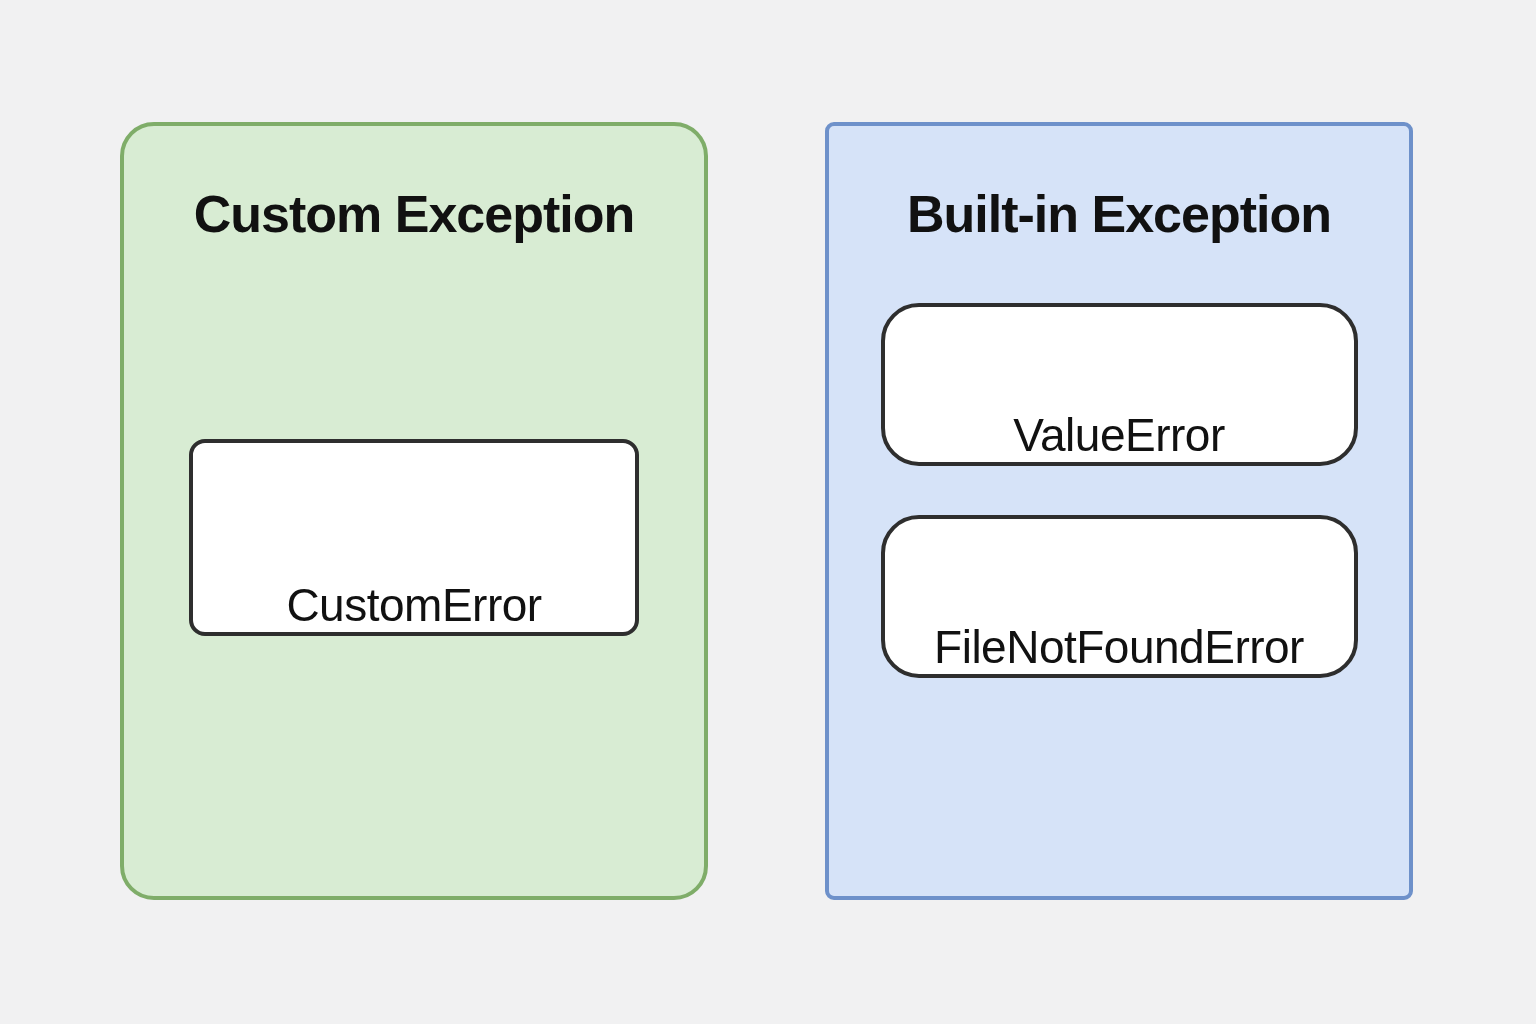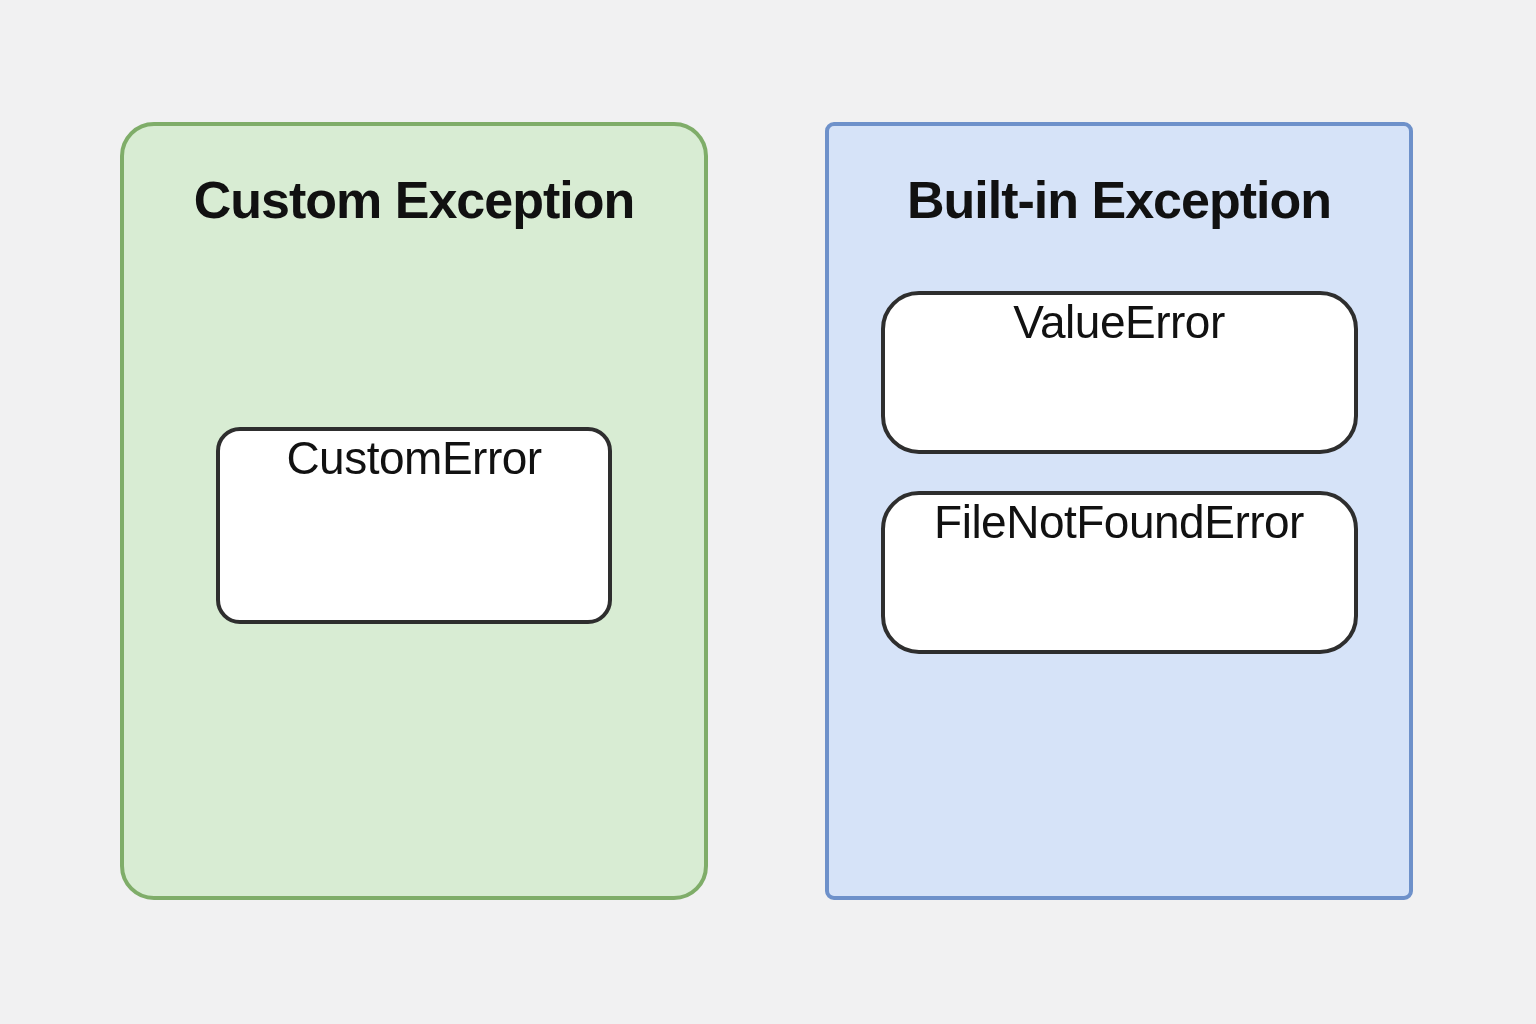--- a/index.html
+++ b/index.html
@@ -34,46 +34,47 @@
     border-color: var(--green-border, #7fad69);
   }
   .container.blue {
     left: 825px;
     background: var(--blue-fill, #d6e3f8);
     border-color: var(--blue-border, #6e91ca);
     border-radius: 9px;
   }
   .container-title {
     margin: 0;
-    padding-top: 44px;
+    padding-top: 58px;
     text-align: center;
     font-size: 52px;
     line-height: 60px;
     font-weight: 700;
     letter-spacing: -1px;
   }
   .node {
     position: absolute;
     box-sizing: border-box;
     background: var(--node-fill, #ffffff);
     border: 4px solid var(--node-border, #2e2e2e);
     display: flex;
-    align-items: flex-start;
+    align-items: flex-end;
     justify-content: center;
     font-size: 46px;
     font-weight: 400;
     letter-spacing: -0.5px;
+    margin-top: 12px;
   }
   .custom-node {
     left: 50%;
     transform: translateX(-50%);
     top: 301px;
-    width: 396px;
+    width: 450px;
     height: 197px;
-    border-radius: 24px;
+    border-radius: 16px;
   }
   .blue-items {
     position: absolute;
     top: 165px;
     left: 0;
     right: 0;
     display: flex;
     flex-direction: column;
     align-items: center;
     gap: 37px;

